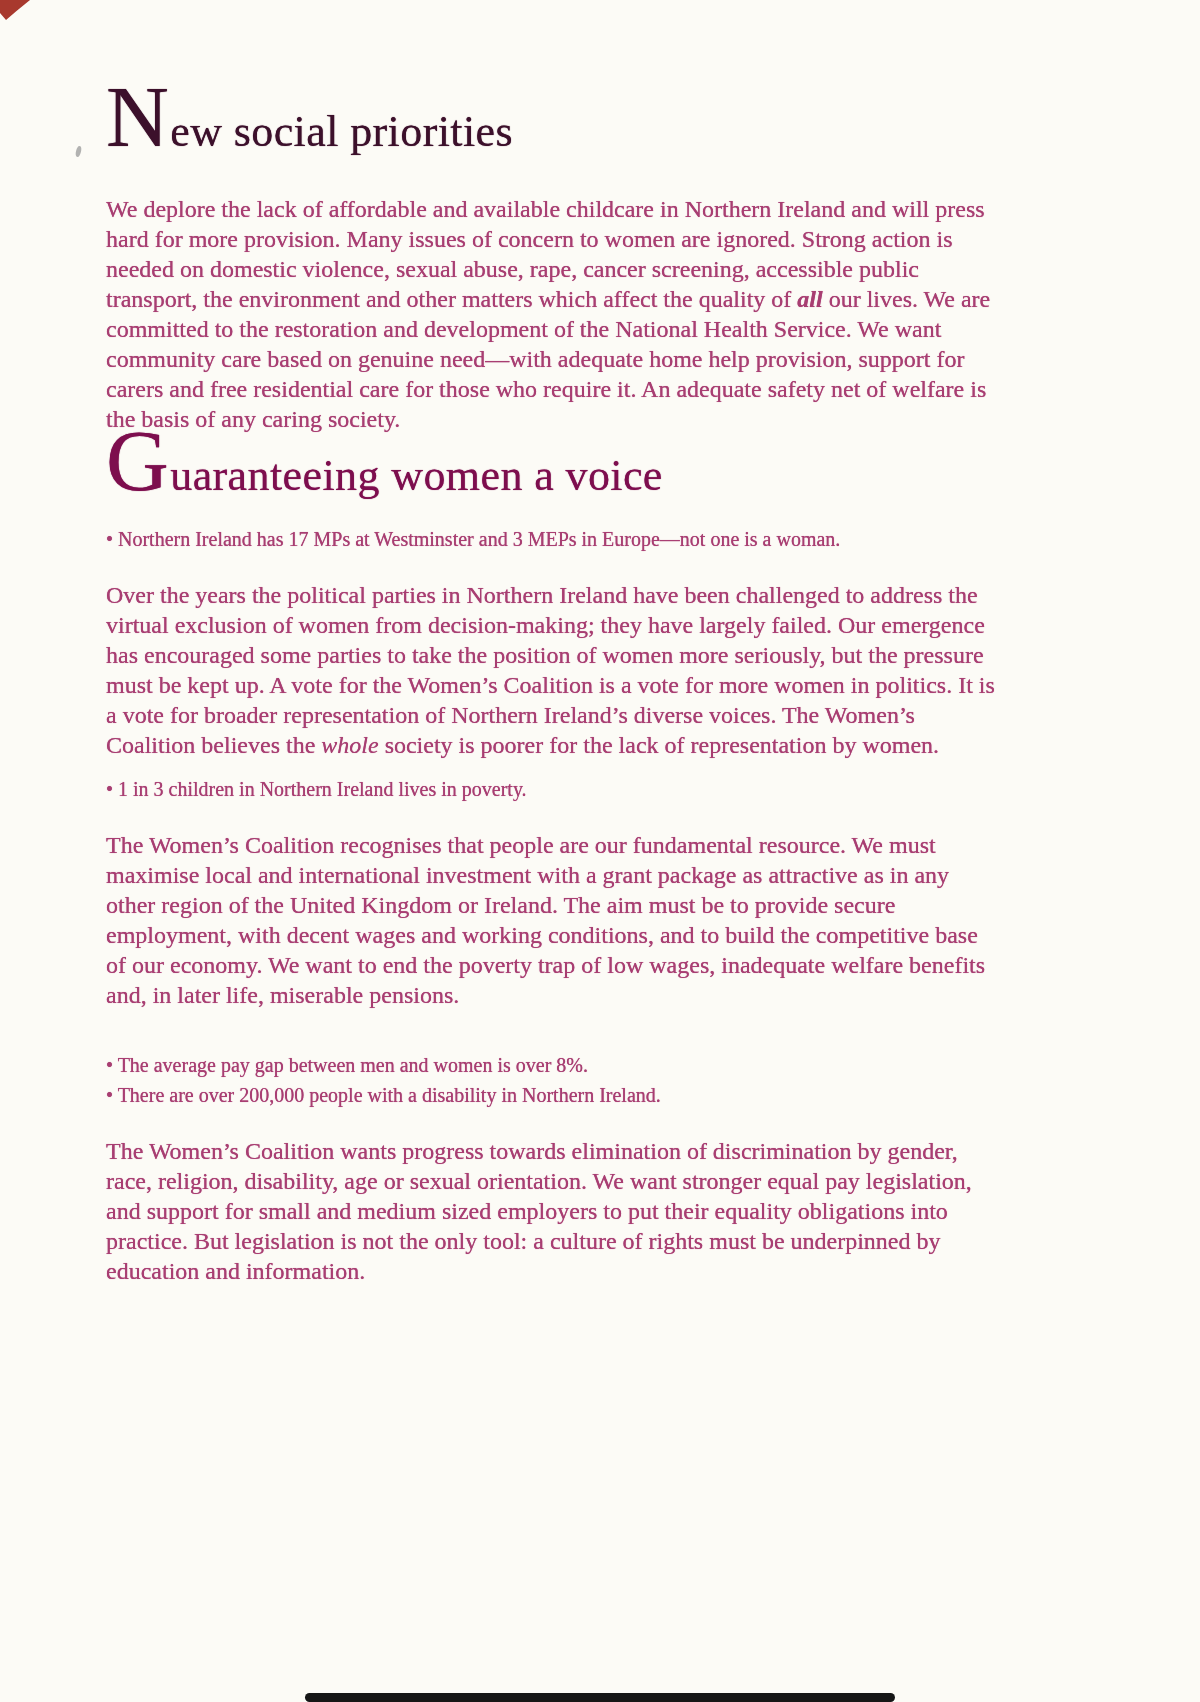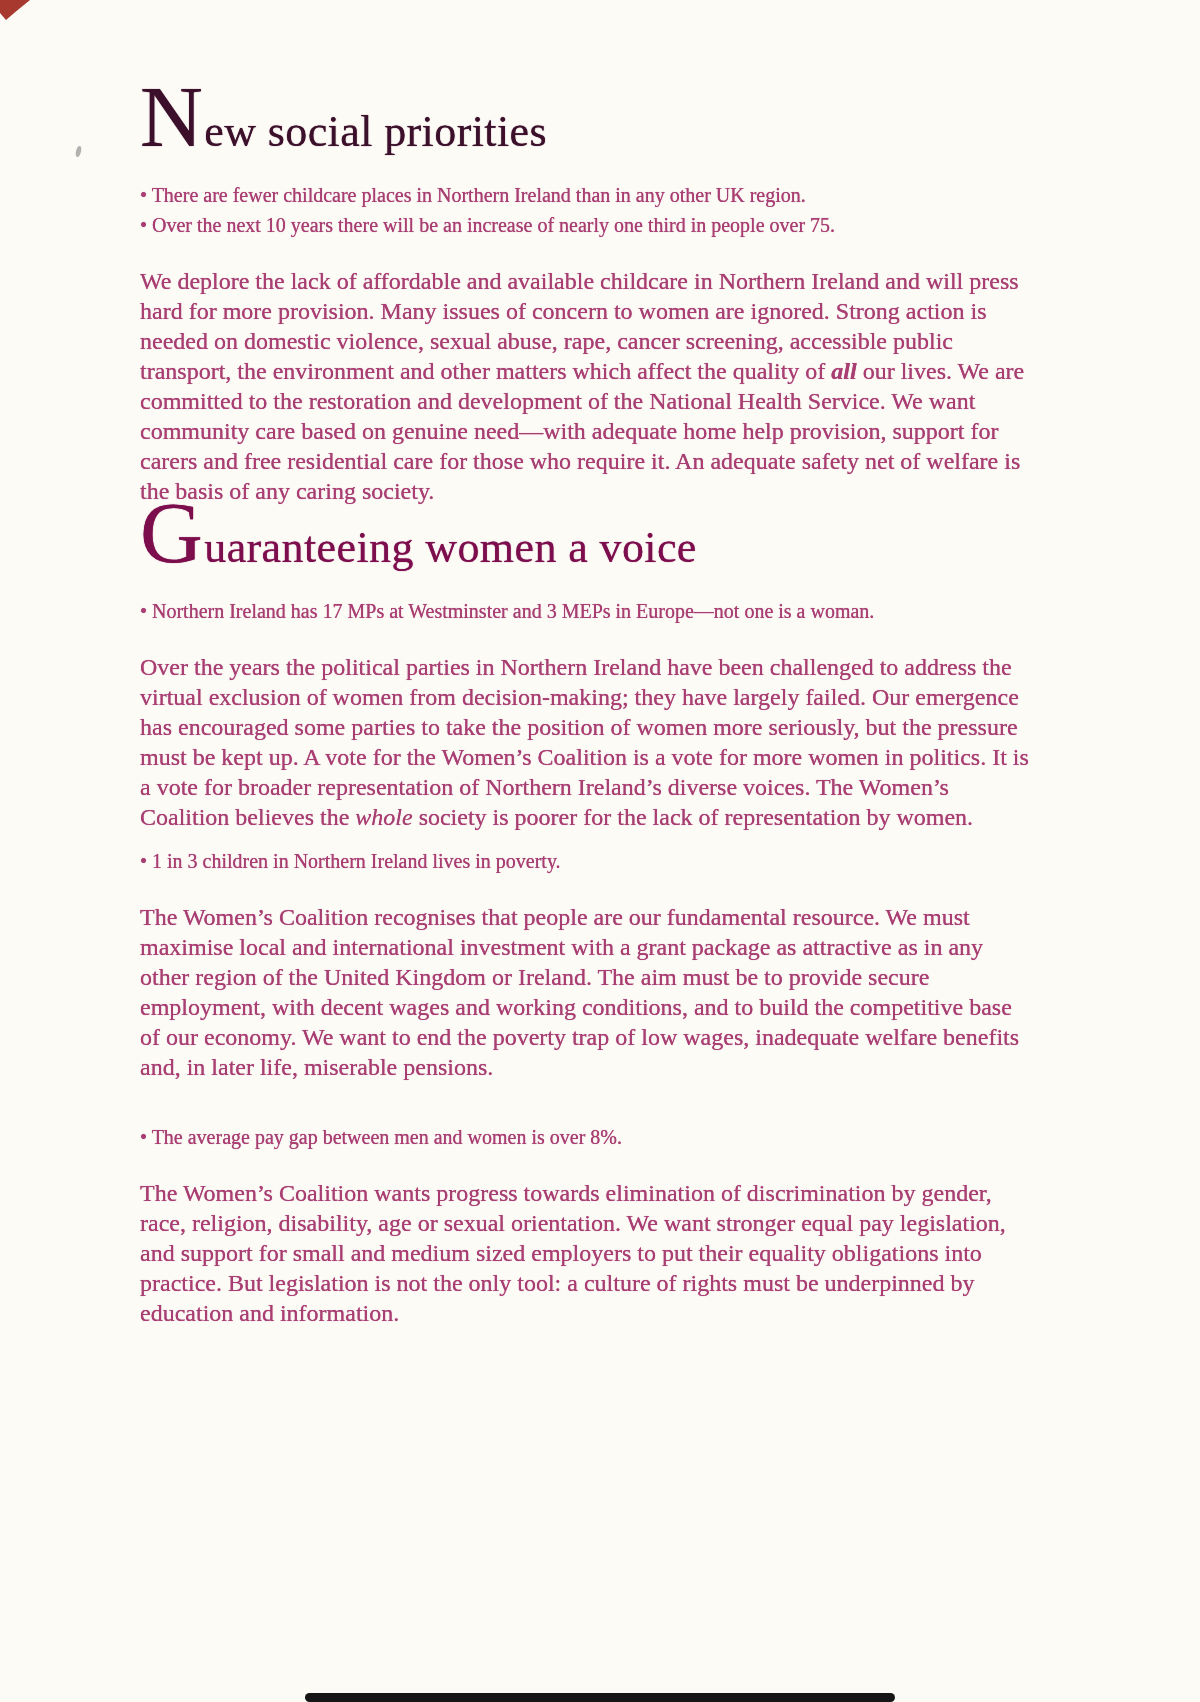--- a/index.html
+++ b/index.html
@@ -1,21 +1,21 @@
 <!DOCTYPE html>
 <html><head>
 <meta charset="utf-8">
 <style>
   html,body{margin:0;padding:0}
   body{
     width:1200px;height:1702px;position:relative;overflow:hidden;
     background:#fcfbf6;
     font-family:"Liberation Serif", serif;
   }
-  #content{position:absolute;left:140px;top:96px;width:892px}
+  #content{position:absolute;left:106px;top:96px;width:892px}
   .sec{margin:0}
   .sec1{margin-top:6px}
   .sec2{margin-top:14px}
   .sec3{margin-top:40px}
   h2.heading{
     margin:0;font-weight:normal;font-size:44px;line-height:72px;
     letter-spacing:.4px;white-space:nowrap;
     text-shadow:0 0 .9px currentColor;
   }
   .dropcap{font-size:87px;line-height:0;margin-right:1px}
@@ -49,40 +49,37 @@
 </style>
 </head>
 <body style="background: rgb(252, 251, 246);">
 
 <div id="corner-artifact" style="background: rgb(168, 57, 46);"></div>
 <div id="speck-artifact"></div>
 
 <main id="content">
     <section class="sec sec0">
       <h2 class="heading" style="color: rgb(60, 16, 43);"><span class="dropcap">N</span><span>ew social priorities</span></h2>
-      <ul class="bullets">
-        <li>There are fewer childcare places in Northern Ireland than in any other UK region.</li>
-        <li>Over the next 10 years there will be an increase of nearly one third in people over 75.</li>
-      </ul>
       <p class="para"><span>We deplore the lack of affordable and available childcare in Northern Ireland and will press hard for more provision.  Many issues of concern to women are ignored. Strong action is needed on domestic violence, sexual abuse, rape, cancer screening, accessible public transport, the environment and other matters which affect the quality of </span><span class="seg-bold-italic">all</span><span> our lives. We are committed to the restoration and development of the National Health Service. We want community care based on genuine need—with adequate home help provision, support for carers and free residential care for those who require it. An adequate safety net of welfare is the basis of any caring society.</span></p>
     </section>
     <section class="sec sec1">
       <h2 class="heading" style="color: rgb(125, 14, 78);"><span class="dropcap">G</span><span>uaranteeing women a voice</span></h2>
       <ul class="bullets">
         <li>Northern Ireland has 17 MPs at Westminster and 3 MEPs in Europe—not one is a woman.</li>
       </ul>
       <p class="para"><span>Over the years the political parties in Northern Ireland have been challenged to address the virtual exclusion of women from decision-making; they have largely failed.  Our emergence has encouraged some parties to take the position of women more seriously, but the pressure must be kept up.  A vote for the Women’s Coalition is a vote for more women in politics.  It is a vote for broader representation of Northern Ireland’s diverse voices. The Women’s Coalition believes the </span><span class="seg-italic">whole</span><span> society is poorer for the lack of representation by women.</span></p>
     </section>
     <section class="sec sec2">
       <ul class="bullets">
         <li>1 in 3 children in Northern Ireland lives in poverty.</li>
       </ul>
       <p class="para"><span>The Women’s Coalition recognises that people are our fundamental resource. We must maximise local and international investment with a grant package as attractive as  in any other region of the United Kingdom or Ireland. The aim must be to provide secure employment, with decent wages and working conditions, and to build the competitive base of our economy. We want to end the poverty trap of low wages, inadequate welfare benefits and, in later life, miserable pensions.</span></p>
     </section>
     <section class="sec sec3">
       <ul class="bullets">
         <li>The average pay gap between men and women is over 8%.</li>
+        <li>There are over 200,000 people with a disability in Northern Ireland.</li>
       </ul>
       <p class="para"><span>The Women’s Coalition wants progress towards elimination of discrimination by gender, race, religion, disability, age or sexual orientation.  We want stronger equal pay legislation, and support for small and medium sized employers to put their equality obligations into practice. But legislation is not the only tool: a culture of rights must be underpinned by education and information.</span></p>
     </section>
   </main>
 
 <div id="bottom-bar" style="background: rgb(22, 22, 22);"></div>
 
 </body></html>

